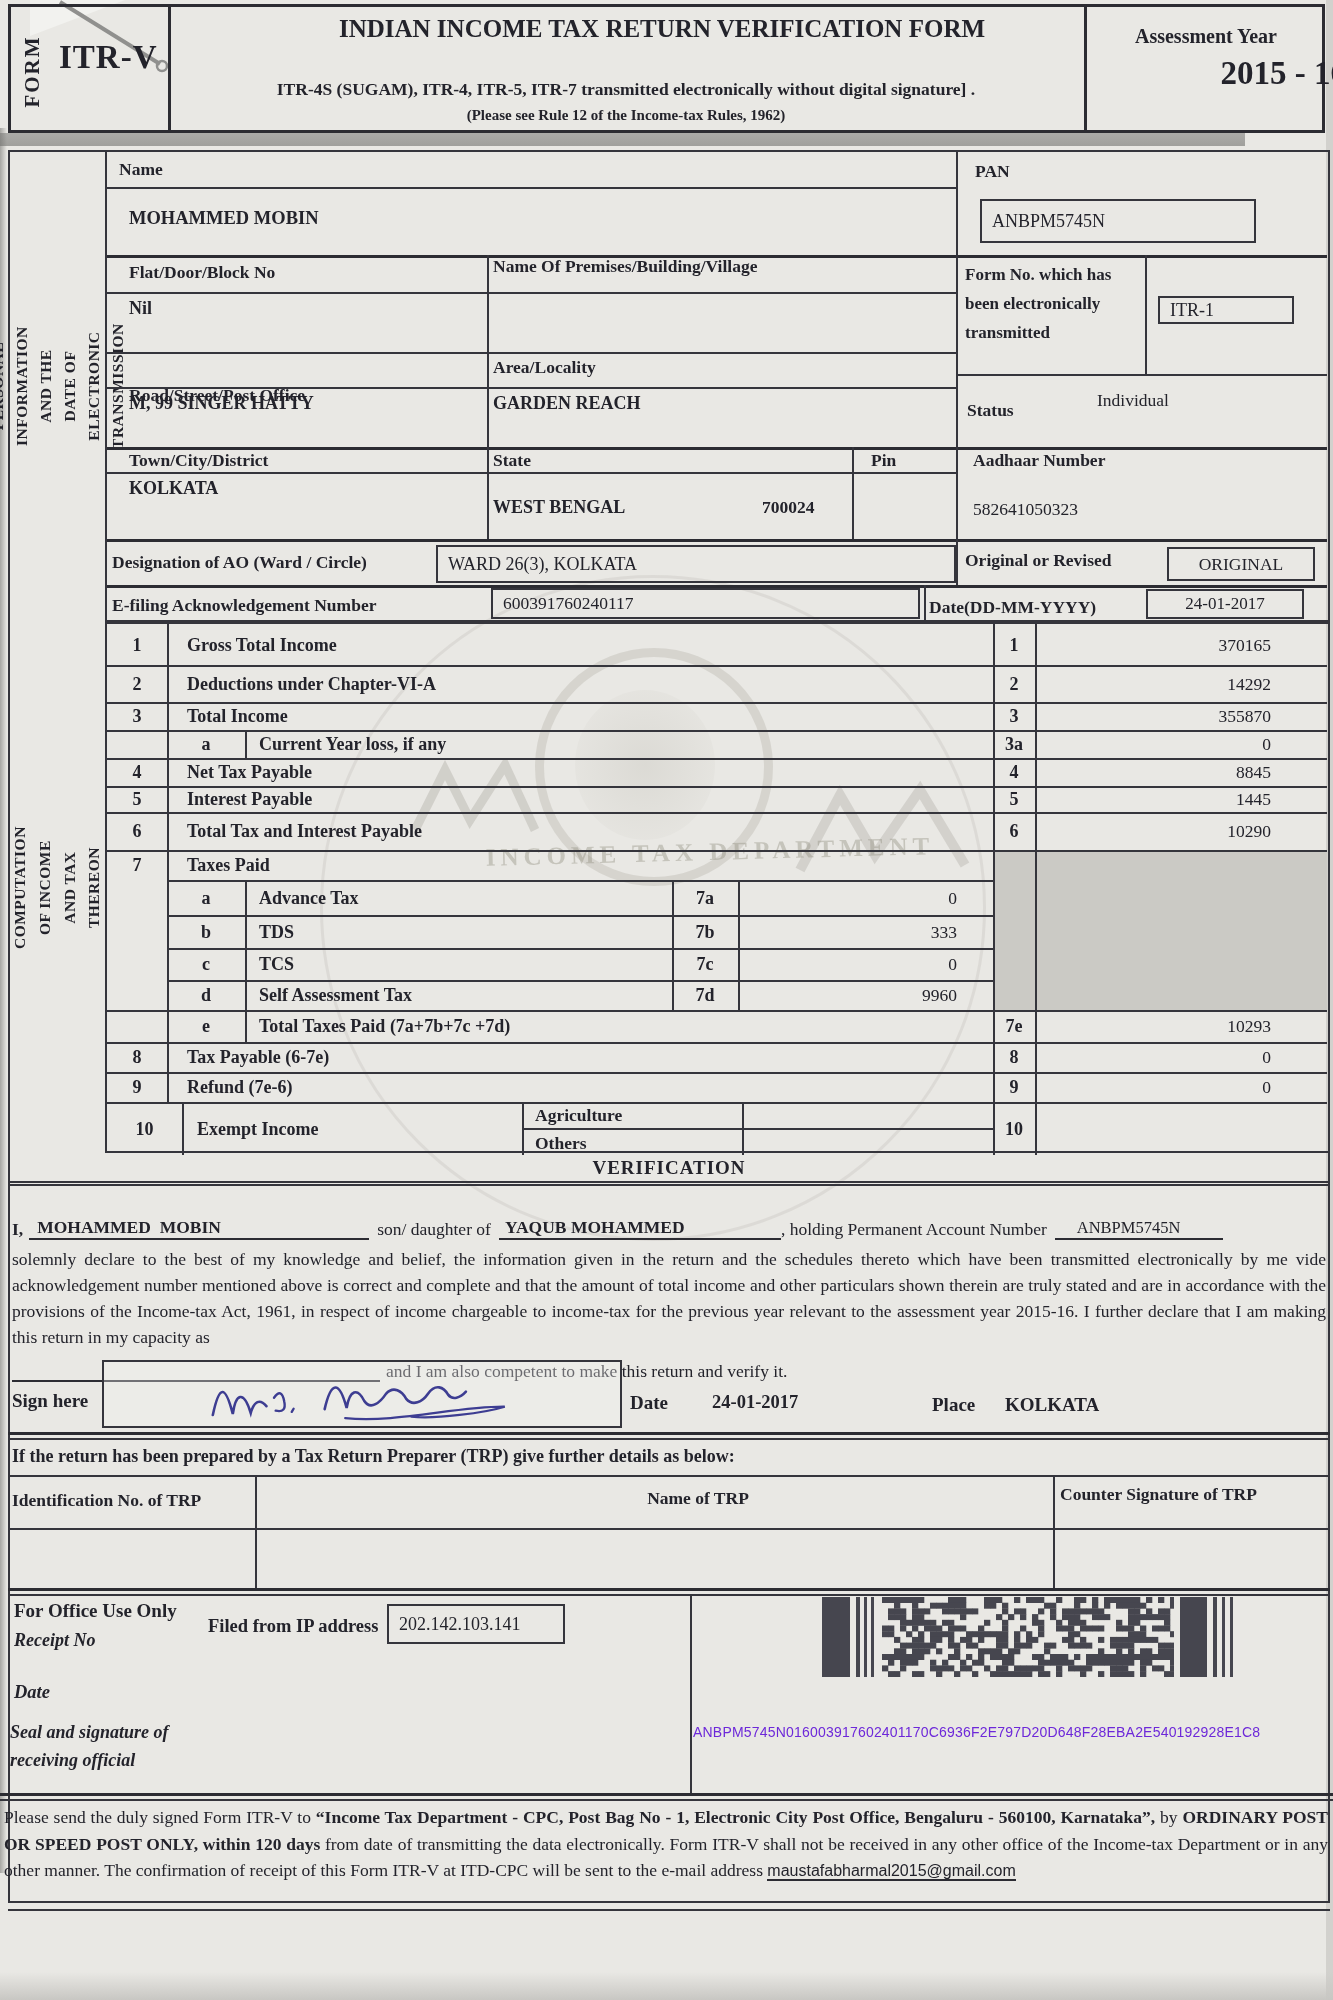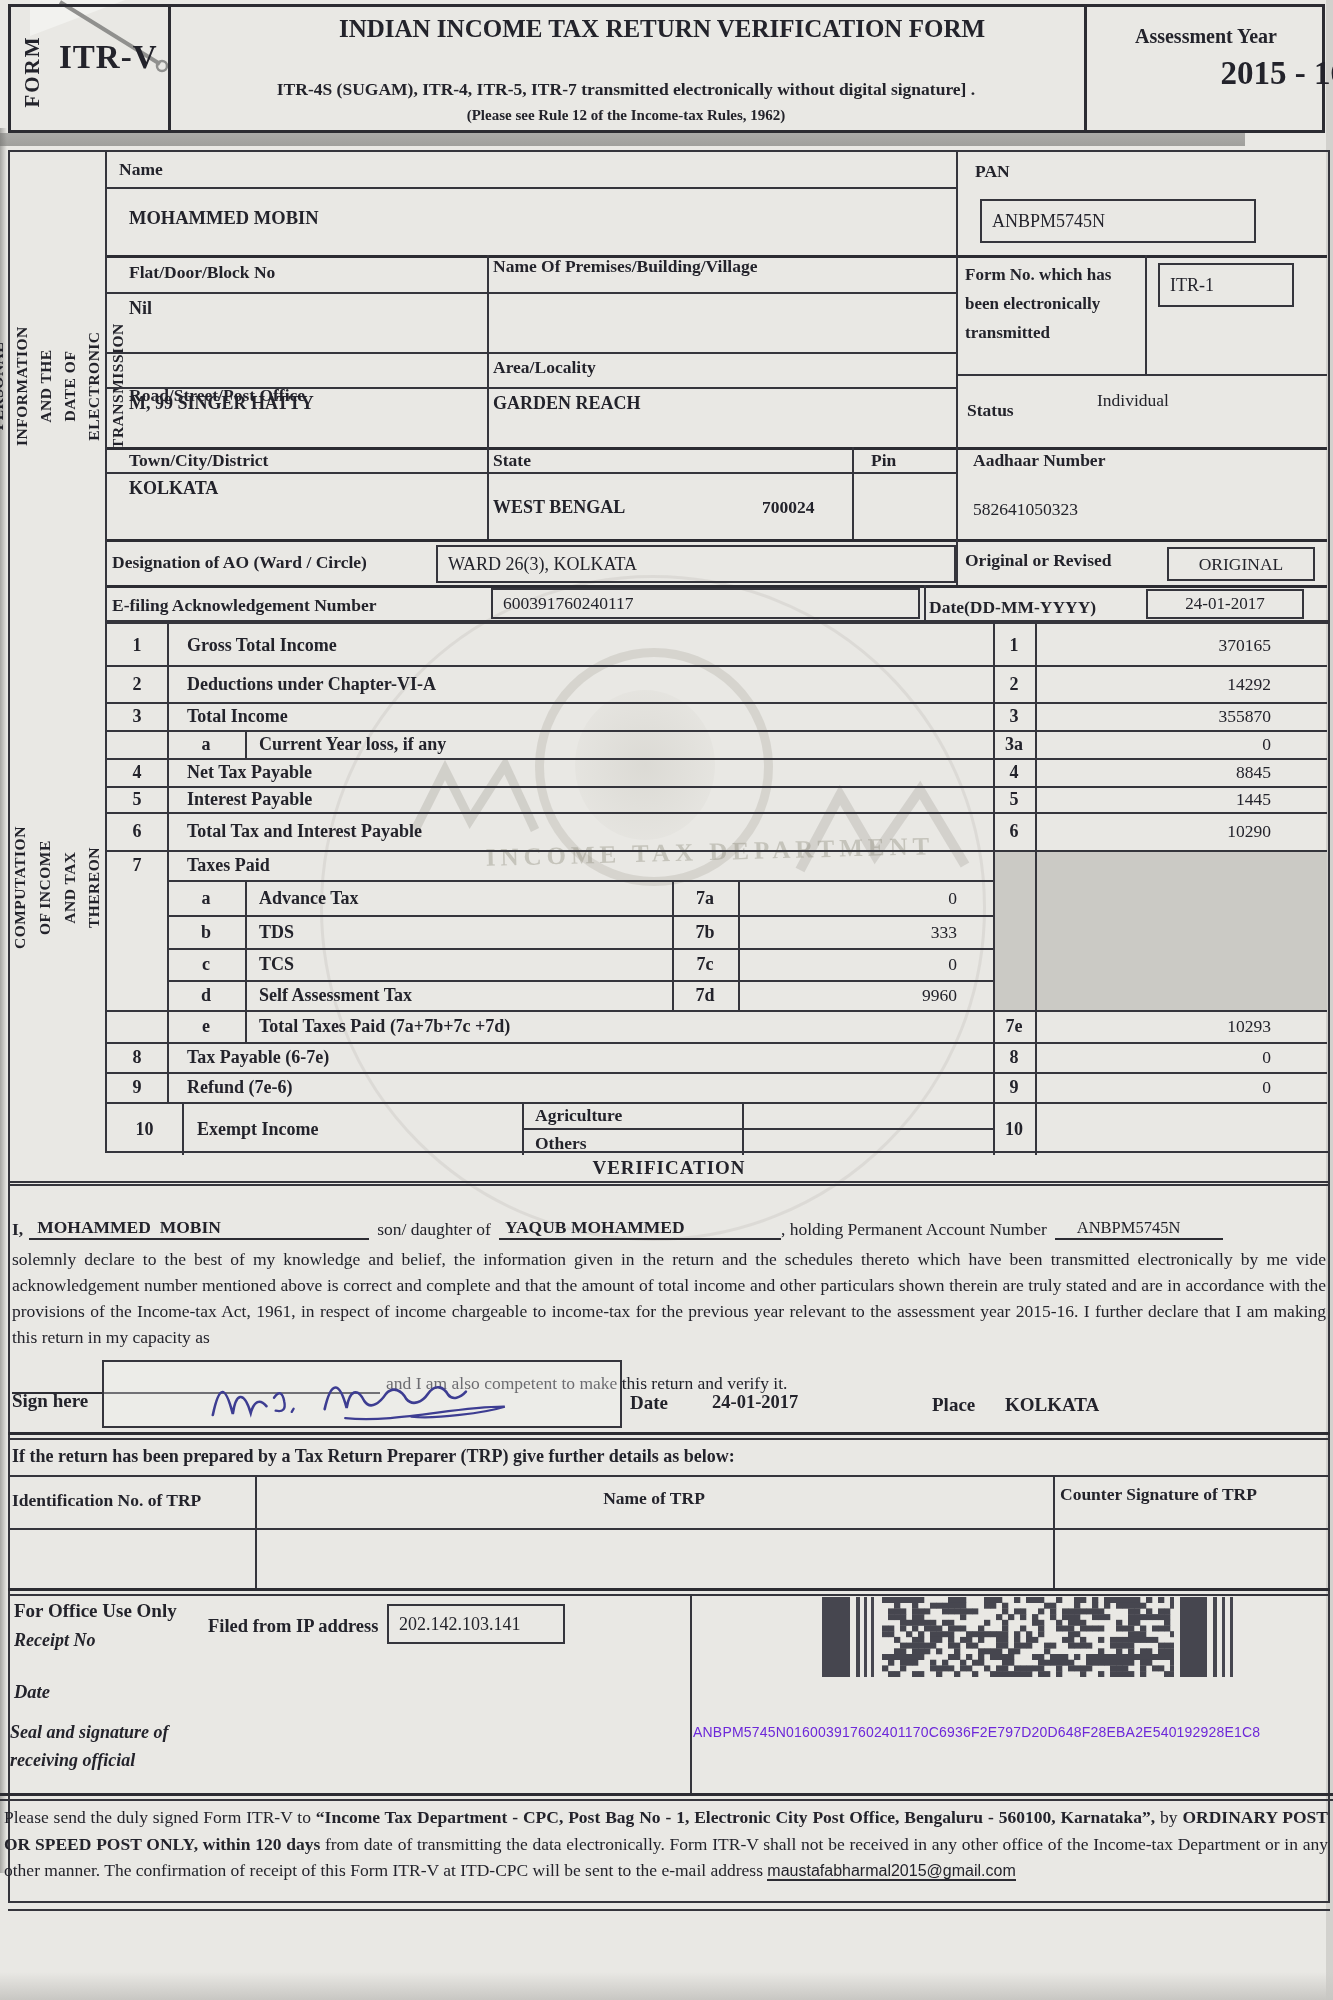--- a/index.html
+++ b/index.html
@@ -119,21 +119,21 @@
     <span class="t b" style="left:868px;top:9px;font-size:17.5px;">PAN</span>
     <div class="box" style="left:873px;top:47px;width:276px;height:44px;">
       <span style="font-size:18px;">ANBPM5745N</span>
     </div>
 
     <span class="t b" style="left:22px;top:110px;font-size:17.5px;">Flat/Door/Block No</span>
     <span class="t b" style="left:386px;top:104px;font-size:17.5px;">Name Of Premises/Building/Village</span>
     <span class="t b" style="left:22px;top:146px;font-size:18px;">Nil</span>
     <span class="t" style="left:386px;top:146px;font-size:18px;"></span>
     <div class="abs b" style="left:858px;top:108px;width:168px;font-size:17px;line-height:29px;">Form No. which has been electronically transmitted</div>
-    <div class="box" style="left:1051px;top:111px;width:136px;height:44px;">
+    <div class="box" style="left:1051px;top:144px;width:136px;height:28px;">
       <span style="font-size:18px;">ITR-1</span>
     </div>
 
     <span class="t b" style="left:22px;top:205px;font-size:17.5px;margin-top:28px;">Road/Street/Post Office</span>
     <span class="t b" style="left:386px;top:205px;font-size:17.5px;">Area/Locality</span>
     <span class="t b" style="left:22px;top:241px;font-size:18px;">M, 99 SINGER HATTY</span>
     <span class="t b" style="left:386px;top:241px;font-size:18px;">GARDEN REACH</span>
     <span class="t b" style="left:860px;top:248px;font-size:17.5px;">Status</span>
     <span class="t" style="left:990px;top:238px;font-size:17.5px;">Individual</span>
 
@@ -309,21 +309,21 @@
   <div class="abs" style="left:12px;top:1206px;width:1314px;font-size:17.5px;">
     <div class="vline-flex" style="height:34px;">
       <span class="b" style="padding-right:6px;">I,</span>
       <span class="b u pre" style="width:340px;padding-left:8px;box-sizing:border-box;">MOHAMMED  MOBIN</span>
       <span style="padding:0 8px;">son/ daughter of</span>
       <span class="b u" style="width:282px;padding-left:6px;box-sizing:border-box;">YAQUB MOHAMMED</span>
       <span>, holding Permanent Account Number</span>
       <span class="u" style="width:168px;padding-left:22px;box-sizing:border-box;margin-left:8px;font-size:16.5px;">ANBPM5745N</span>
     </div>
     <div style="line-height:26px;margin-top:6px;text-align:justify;">solemnly declare to the best of my knowledge and belief, the information given in the return and the schedules thereto which have been transmitted electronically by me vide acknowledgement number mentioned above is correct and complete and that the amount of total income and other particulars shown therein are truly stated and are in accordance with the provisions of the Income-tax Act, 1961, in respect of income  chargeable to income-tax for the previous year relevant to the assessment year 2015-16. I further declare that I am making this return in my capacity as</div>
-    <div class="vline-flex" style="margin-top:18px;height:26px;">
+    <div class="vline-flex" style="margin-top:6px;height:26px;">
       <span class="u" style="width:368px;"></span>
       <span style="padding-left:6px;">and I am also competent to make this return and verify it.</span>
     </div>
   </div>
 
   <span class="t b" style="left:12px;top:1390px;font-size:19px;">Sign here</span>
   <div class="abs" style="left:102px;top:1360px;width:520px;height:68px;border:2.5px solid #35353c;box-sizing:border-box;background:rgba(244,244,241,.35);">
     <svg class="sig-svg" style="left:90px;top:4px;transform:rotate(-3deg);" width="380" height="58">
       <path d="M18,40 C26,10 32,10 38,40 C42,20 50,16 56,40 C60,28 66,26 72,34" fill="none" stroke="#3d3d92" stroke-width="2.6" stroke-linecap="round"></path>
       <path d="M80,26 q8,-10 10,4 q2,12 -9,9 M97,41 l2,-3" fill="none" stroke="#3d3d92" stroke-width="2.4" stroke-linecap="round"></path>
@@ -338,21 +338,21 @@
 
   <div class="hl3" style="left:8px;top:1432px;width:1322px;"></div>
   <div class="hl" style="left:8px;top:1438px;width:1322px;"></div>
 
   <span class="t b" style="left:12px;top:1446px;font-size:18px;">If the return has been prepared by a Tax Return Preparer (TRP) give further details as below:</span>
   <div class="hl" style="left:8px;top:1475px;width:1322px;"></div>
   <div class="hl" style="left:8px;top:1528px;width:1322px;"></div>
   <div class="vl" style="left:255px;top:1475px;height:113px;"></div>
   <div class="vl" style="left:1053px;top:1475px;height:113px;"></div>
   <span class="t b" style="left:12px;top:1490px;font-size:17.5px;">Identification No. of TRP</span>
-  <span class="t b" style="left:255px;top:1488px;width:798px;text-align:center;font-size:17.5px;">Name of TRP</span>
+  <span class="t b" style="left:255px;top:1488px;width:798px;text-align:center;font-size:17.5px;padding-left:44px;">Name of TRP</span>
   <span class="t b" style="left:1060px;top:1484px;font-size:17.5px;">Counter Signature of TRP</span>
   <div class="hl3" style="left:8px;top:1588px;width:1322px;"></div>
   <div class="hl" style="left:8px;top:1594px;width:1322px;"></div>
 
   <div class="vl" style="left:690px;top:1596px;height:197px;"></div>
   <span class="t b" style="left:14px;top:1600px;font-size:19px;">For Office Use Only</span>
   <span class="t b i" style="left:14px;top:1630px;font-size:18px;">Receipt No</span>
   <span class="t b" style="left:208px;top:1616px;font-size:18.5px;">Filed from IP address</span>
   <div class="box" style="left:387px;top:1604px;width:178px;height:40px;">
     <span style="font-size:18px;">202.142.103.141</span>

